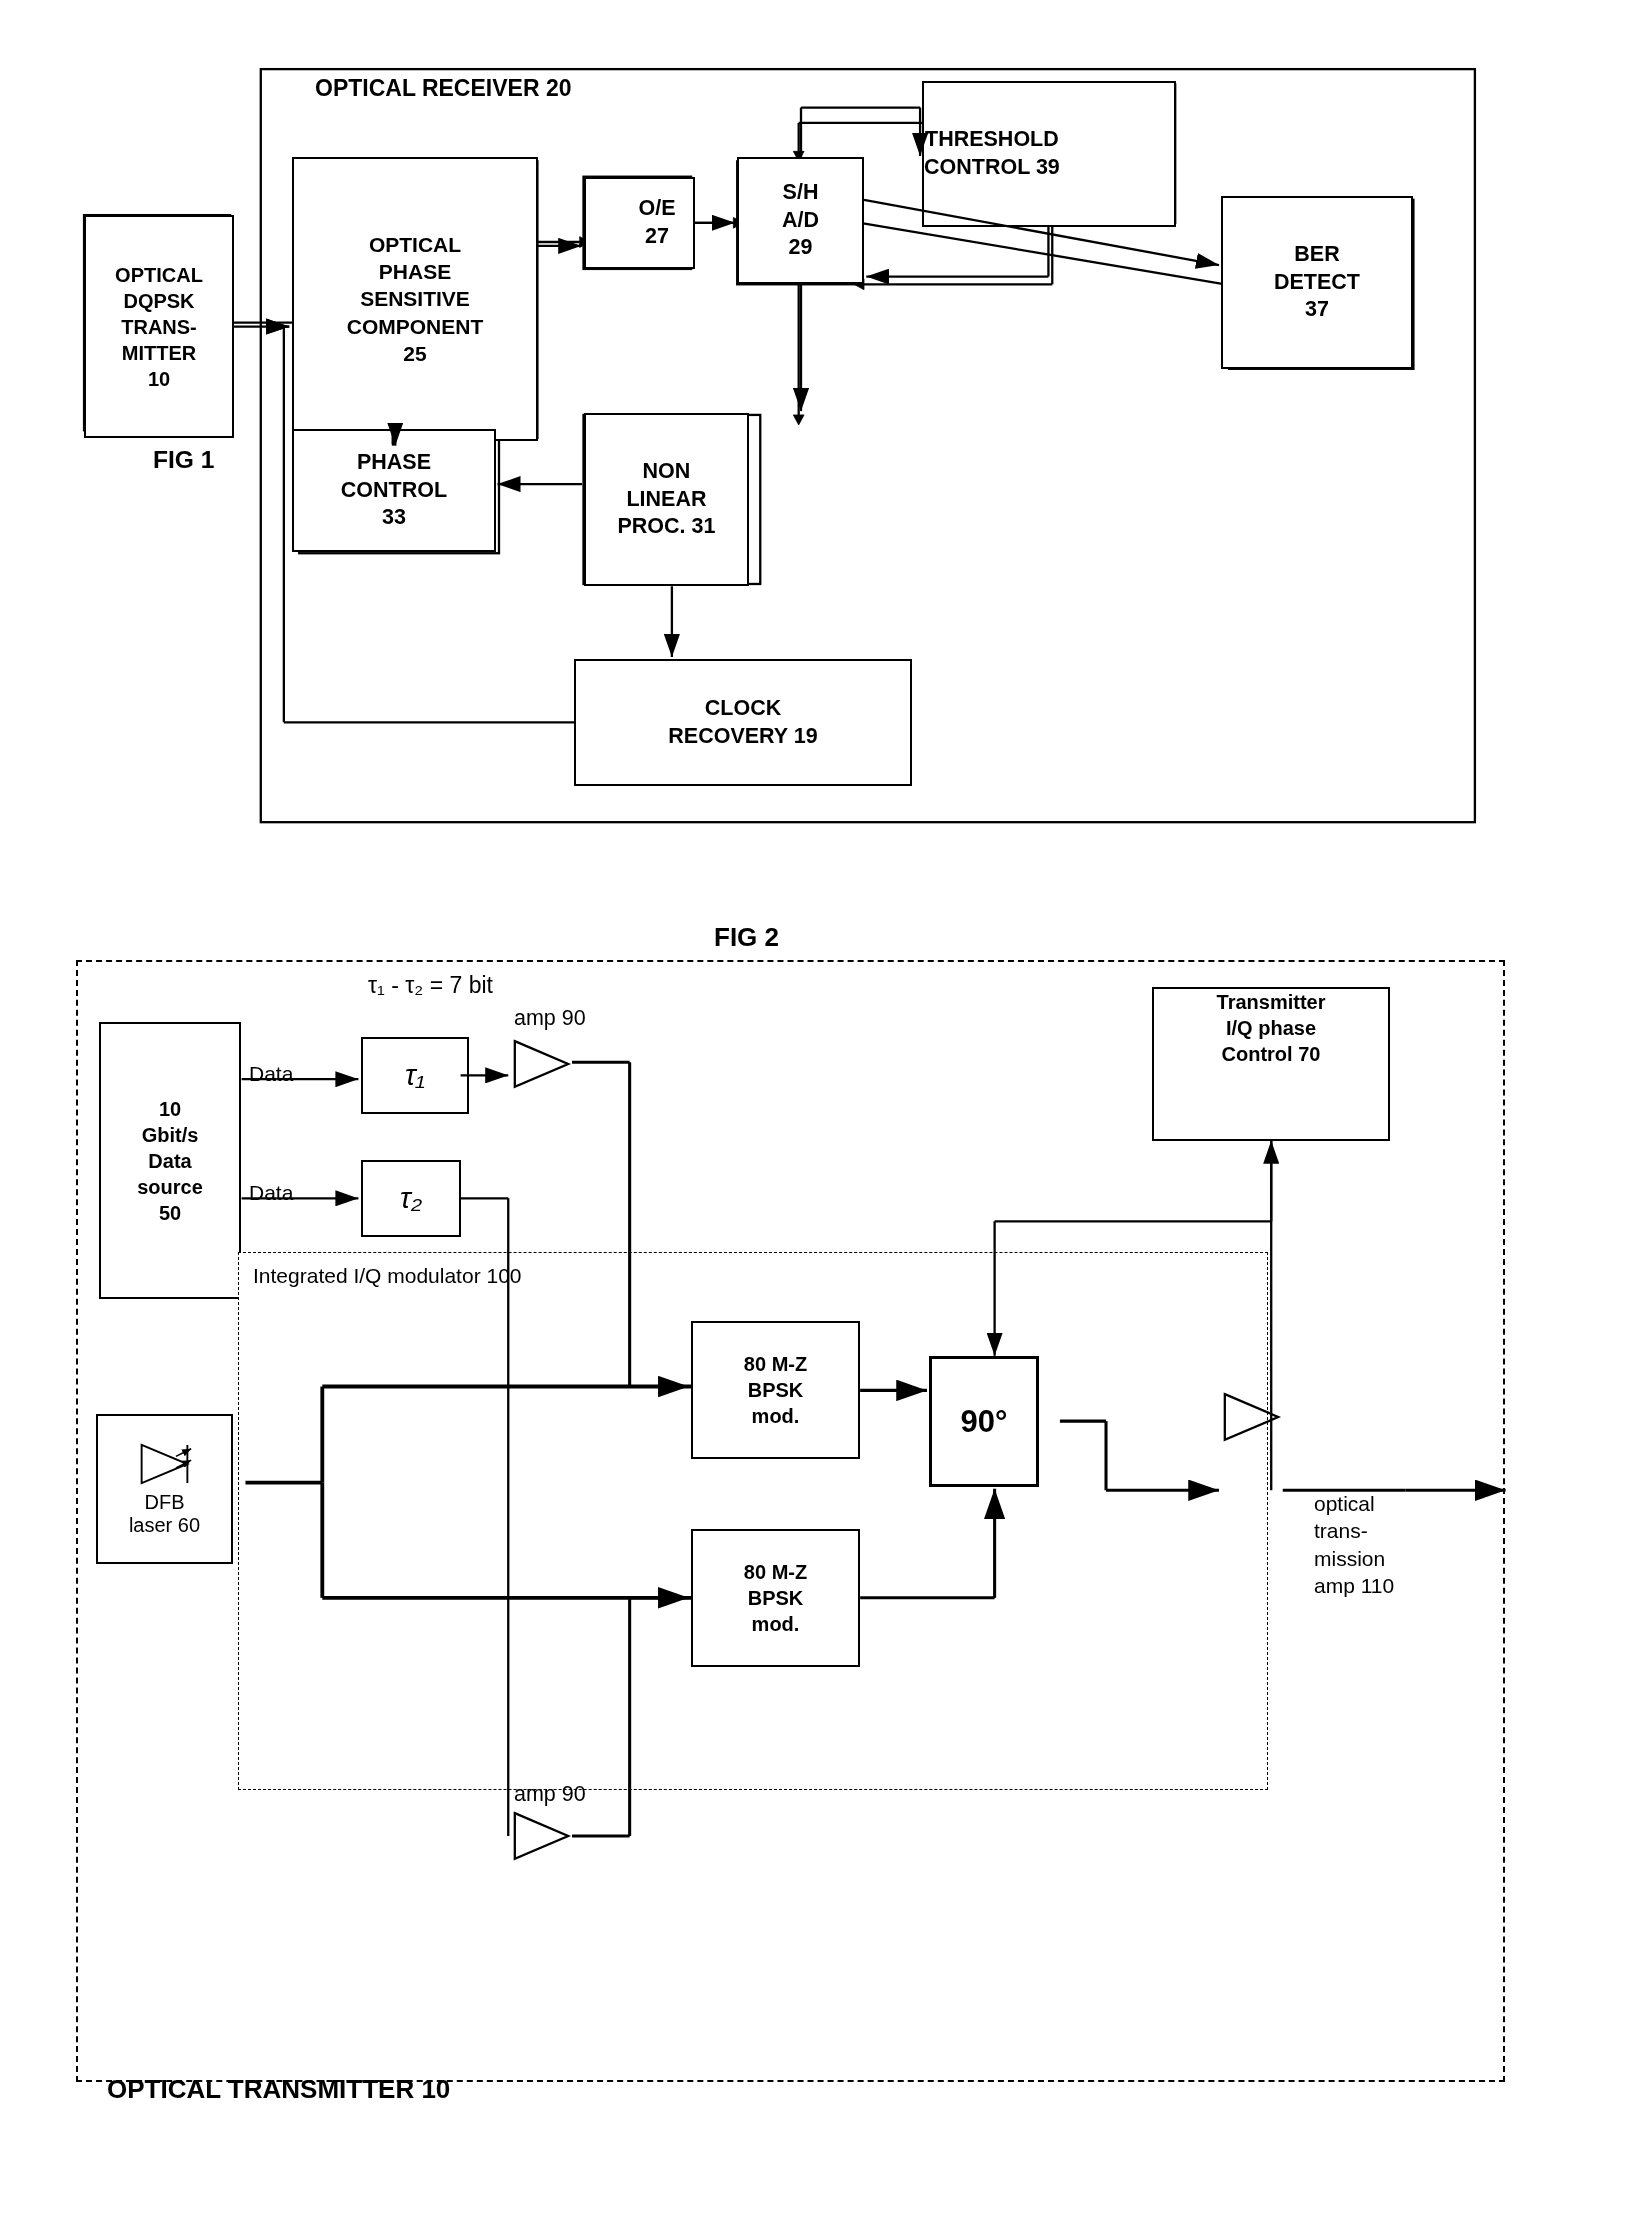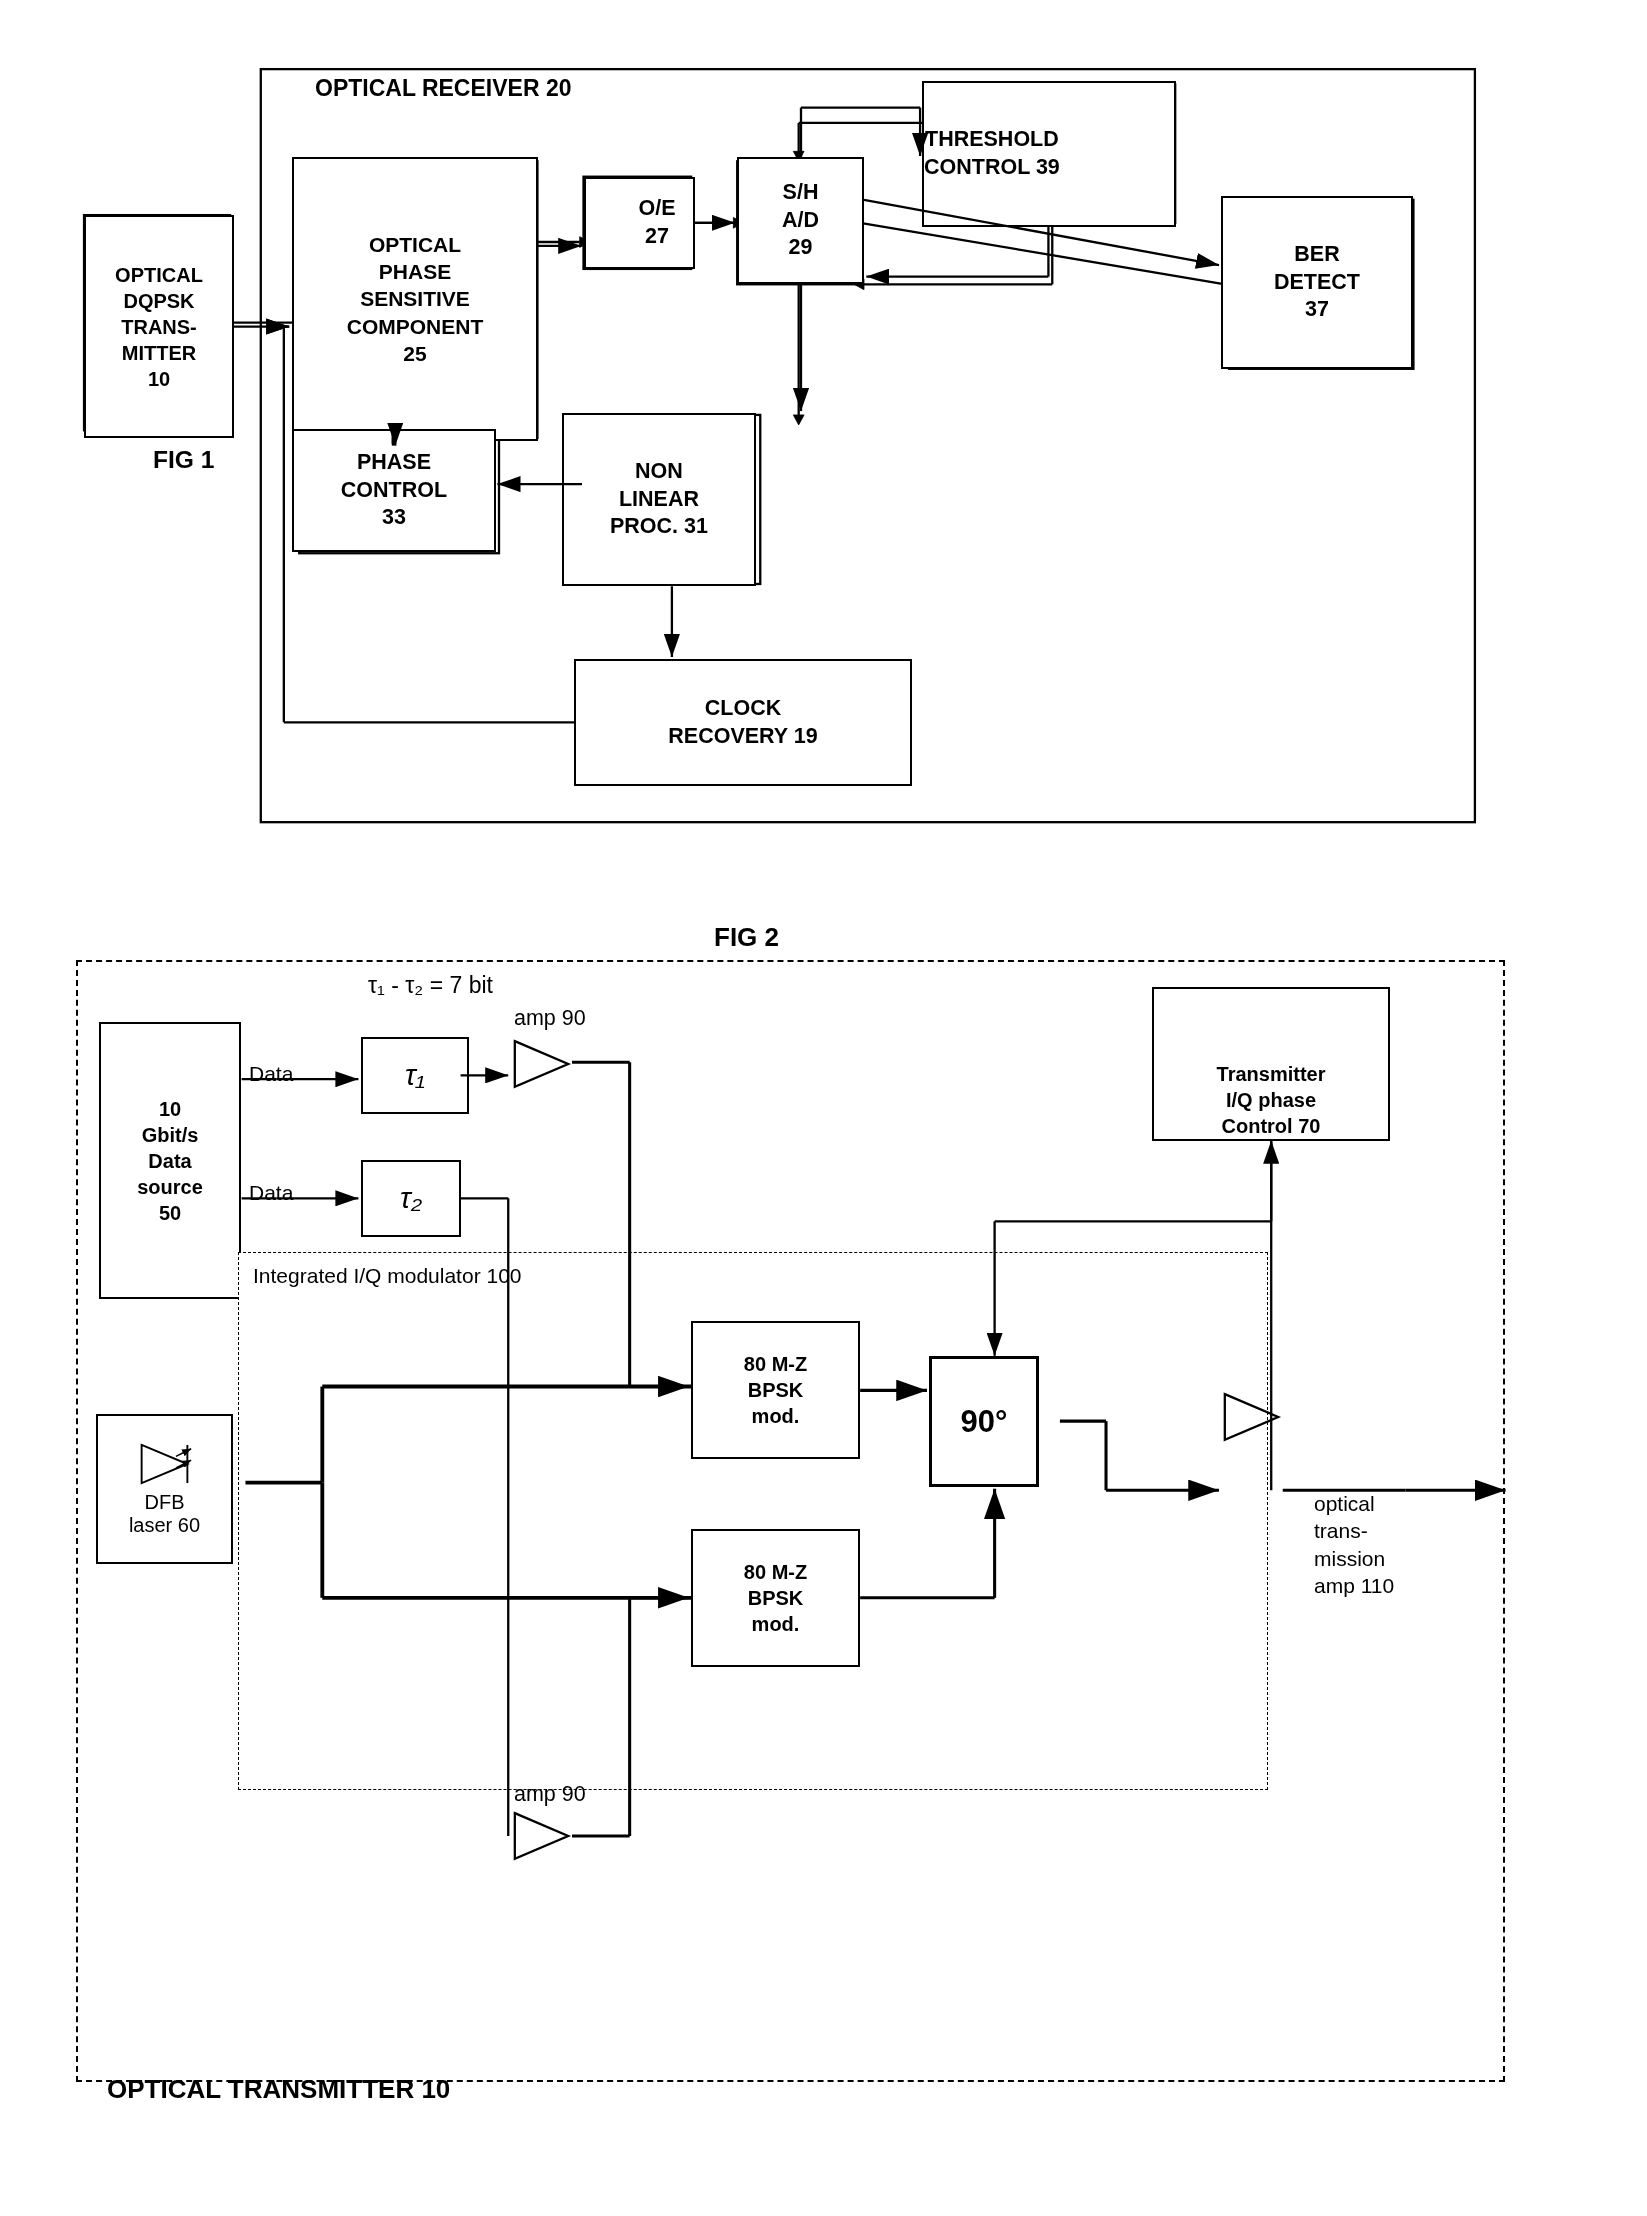--- a/index.html
+++ b/index.html
@@ -180,21 +180,21 @@
       <div class="box-label" style="white-space:pre-line;">THRESHOLD
 CONTROL 39</div>
     </div>
 
     <div class="outer-box" style="left:1160px; top:150px; width:192px; height:173px; display:flex; align-items:center; justify-content:center;">
       <div class="box-label" style="white-space:pre-line;">BER
 DETECT
 37</div>
     </div>
 
-    <div class="outer-box" style="left:501px; top:367px; width:194px; height:173px; display:flex; align-items:center; justify-content:center;">
+    <div class="outer-box" style="left:523px; top:367px; width:165px; height:173px; display:flex; align-items:center; justify-content:center;">
       <div class="box-label" style="white-space:pre-line;">NON
 LINEAR
 PROC. 31</div>
     </div>
 
     <div class="outer-box" style="left:231px; top:383px; width:204px; height:123px; display:flex; align-items:center; justify-content:center;">
       <div class="box-label" style="white-space:pre-line;">PHASE
 CONTROL
 33</div>
     </div>
@@ -280,21 +280,21 @@
     <div style="position:absolute; left:453px; top:92px; font-size:21.5px;">
       <span>amp 90</span>
     </div>
 
     <div style="position:absolute; left:450px; top:123px;">
       <svg width="61" height="54" viewBox="0 0 80 70">
         <polygon points="5,5 75,35 5,65" fill="none" stroke="#000" stroke-width="3"></polygon>
       </svg>
     </div>
 
-    <div class="outer-box" style="left:1091px; top:73px; width:238px; height:154px; display:flex; align-items:flex-end; justify-content:center;">
+    <div class="outer-box" style="left:1091px; top:73px; width:238px; height:154px; display:flex; align-items:flex-start; justify-content:center;">
       <div class="box-label" style="white-space:pre-line; font-size:20px; text-align:center;">Transmitter
 I/Q phase
 Control 70</div>
     </div>
 
     <div class="inner-dashed-box" style="left:177px; top:338px; width:1030px; height:538px;"></div>
 
     <div style="position:absolute; left:192px; top:350px; font-size:21px;">
       <span>Integrated I/Q modulator 100</span>
     </div>

